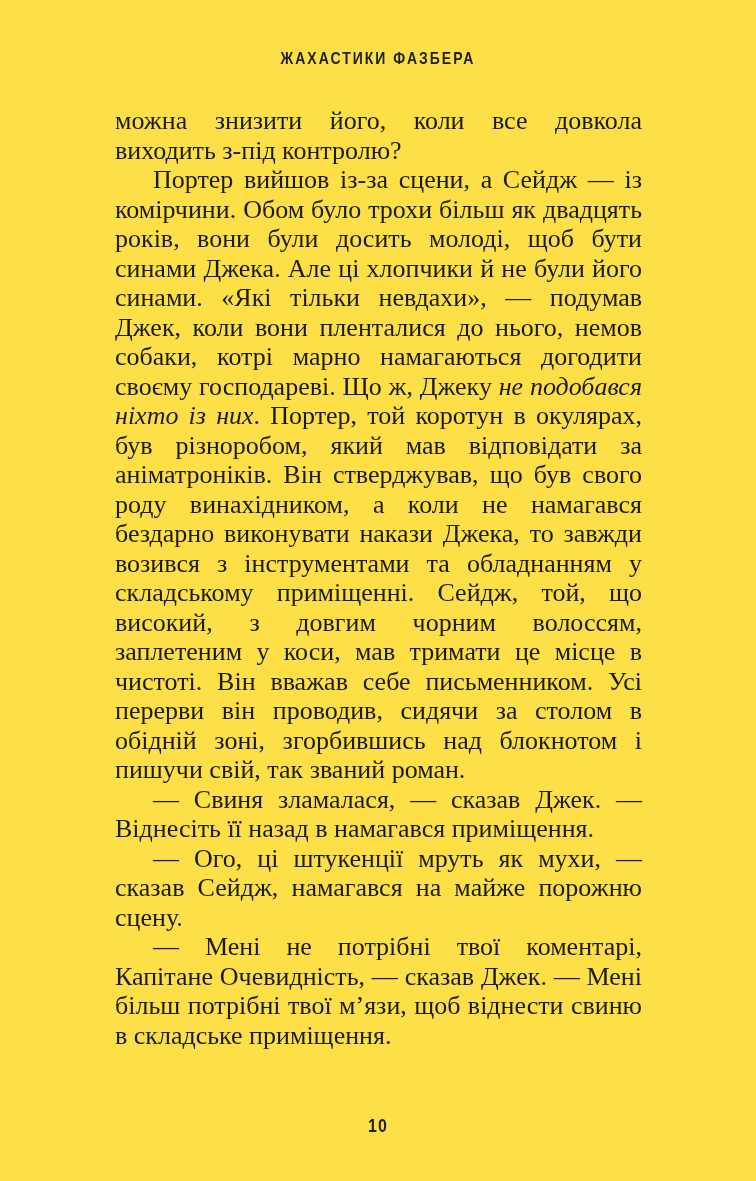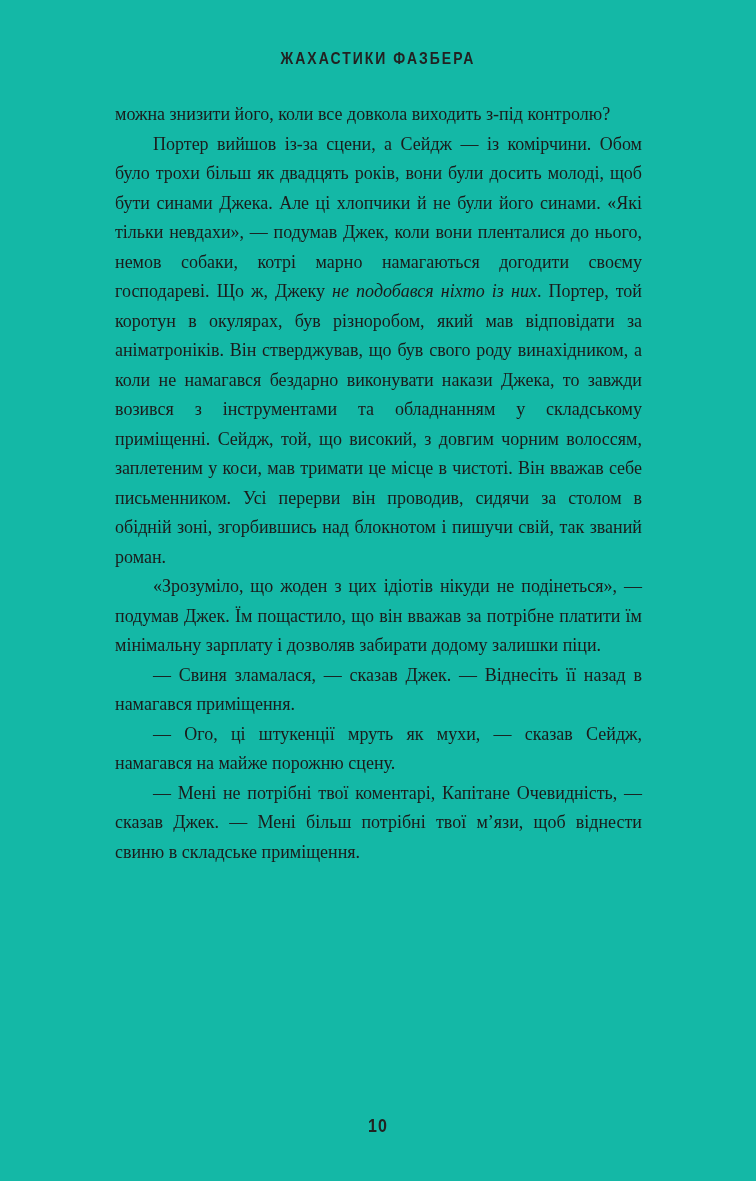--- a/index.html
+++ b/index.html
@@ -5,44 +5,44 @@
   html, body {
     margin: 0;
     padding: 0;
     background: #ffffff;
   }
   .page {
     position: relative;
     width: 756px;
     height: 1181px;
     margin: 0 auto;
-    background: #14b8a6;
+    background: #fde047;
     color: #1b1b1b;
     overflow: hidden;
   }
   .running-head {
     position: absolute;
     top: 50px;
     left: 0;
     width: 100%;
     text-align: center;
     font-family: "Liberation Sans", sans-serif;
     font-weight: 700;
     font-size: 14px;
     letter-spacing: 2px;
     color: #222222;
     transform: scaleY(1.15);
   }
   .text-block {
     position: absolute;
-    top: 100px;
+    top: 106px;
     left: 115px;
     width: 527px;
     font-family: "Liberation Serif", "DejaVu Serif", serif;
-    font-size: 18px;
+    font-size: 26px;
     line-height: 29.5px;
     text-align: justify;
     color: #1b1b1b;
   }
   .text-block p {
     margin: 0;
     padding: 0;
   }
   .text-block p.indent {
     text-indent: 38px;
@@ -66,20 +66,19 @@
 </style>
 </head>
 <body>
 
 <div class="page">
   <div class="running-head">ЖАХАСТИКИ ФАЗБЕРА</div>
 
   <div class="text-block">
       <p><span>можна знизити його, коли все довкола виходить з-під контролю?</span></p>
       <p class="indent"><span>Портер вийшов із-за сцени, а Сейдж — із комірчини. Обом було трохи більш як двадцять років, вони були досить молоді, щоб бути синами Джека. Але ці хлопчики й не були його синами. «Які тільки невдахи», — подумав Джек, коли вони пленталися до нього, немов собаки, котрі марно намагаються догодити своєму господареві. Що ж, Джеку </span><em>не подобався ніхто із них</em><span>. Портер, той коротун в окулярах, був різноробом, який мав відповідати за аніматроніків. Він стверджував, що був свого роду винахідником, а коли не намагався бездарно виконувати накази Джека, то завжди возився з інструментами та обладнанням у складському приміщенні. Сейдж, той, що високий, з довгим чорним волоссям, заплетеним у коси, мав тримати це місце в чистоті. Він вважав себе письменником. Усі перерви він проводив, сидячи за столом в обідній зоні, згорбившись над блокнотом і пишучи свій, так званий роман.</span></p>
-      <p class="indent"><span>«Зрозуміло, що жоден з цих ідіотів нікуди не подінеться», — подумав Джек. Їм пощастило, що він вважав за потрібне платити їм мінімальну зарплату і дозволяв забирати додому залишки піци.</span></p>
       <p class="indent"><span>— Свиня зламалася, — сказав Джек. — Віднесіть її назад в намагався приміщення.</span></p>
       <p class="indent"><span>— Ого, ці штукенції мруть як мухи, — сказав Сейдж, намагався на майже порожню сцену.</span></p>
       <p class="indent"><span>— Мені не потрібні твої коментарі, Капітане Очевидність, — сказав Джек. — Мені більш потрібні твої м’язи, щоб віднести свиню в складське приміщення.</span></p>
     </div>
 
   <div class="page-number">10</div>
 </div>
 
 </body></html>

